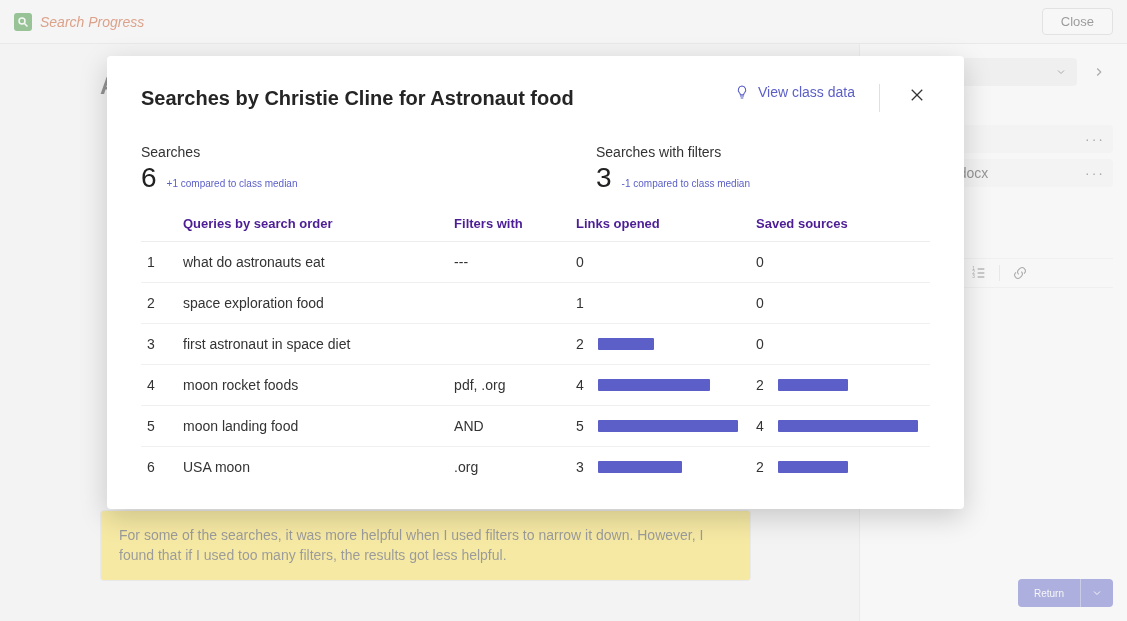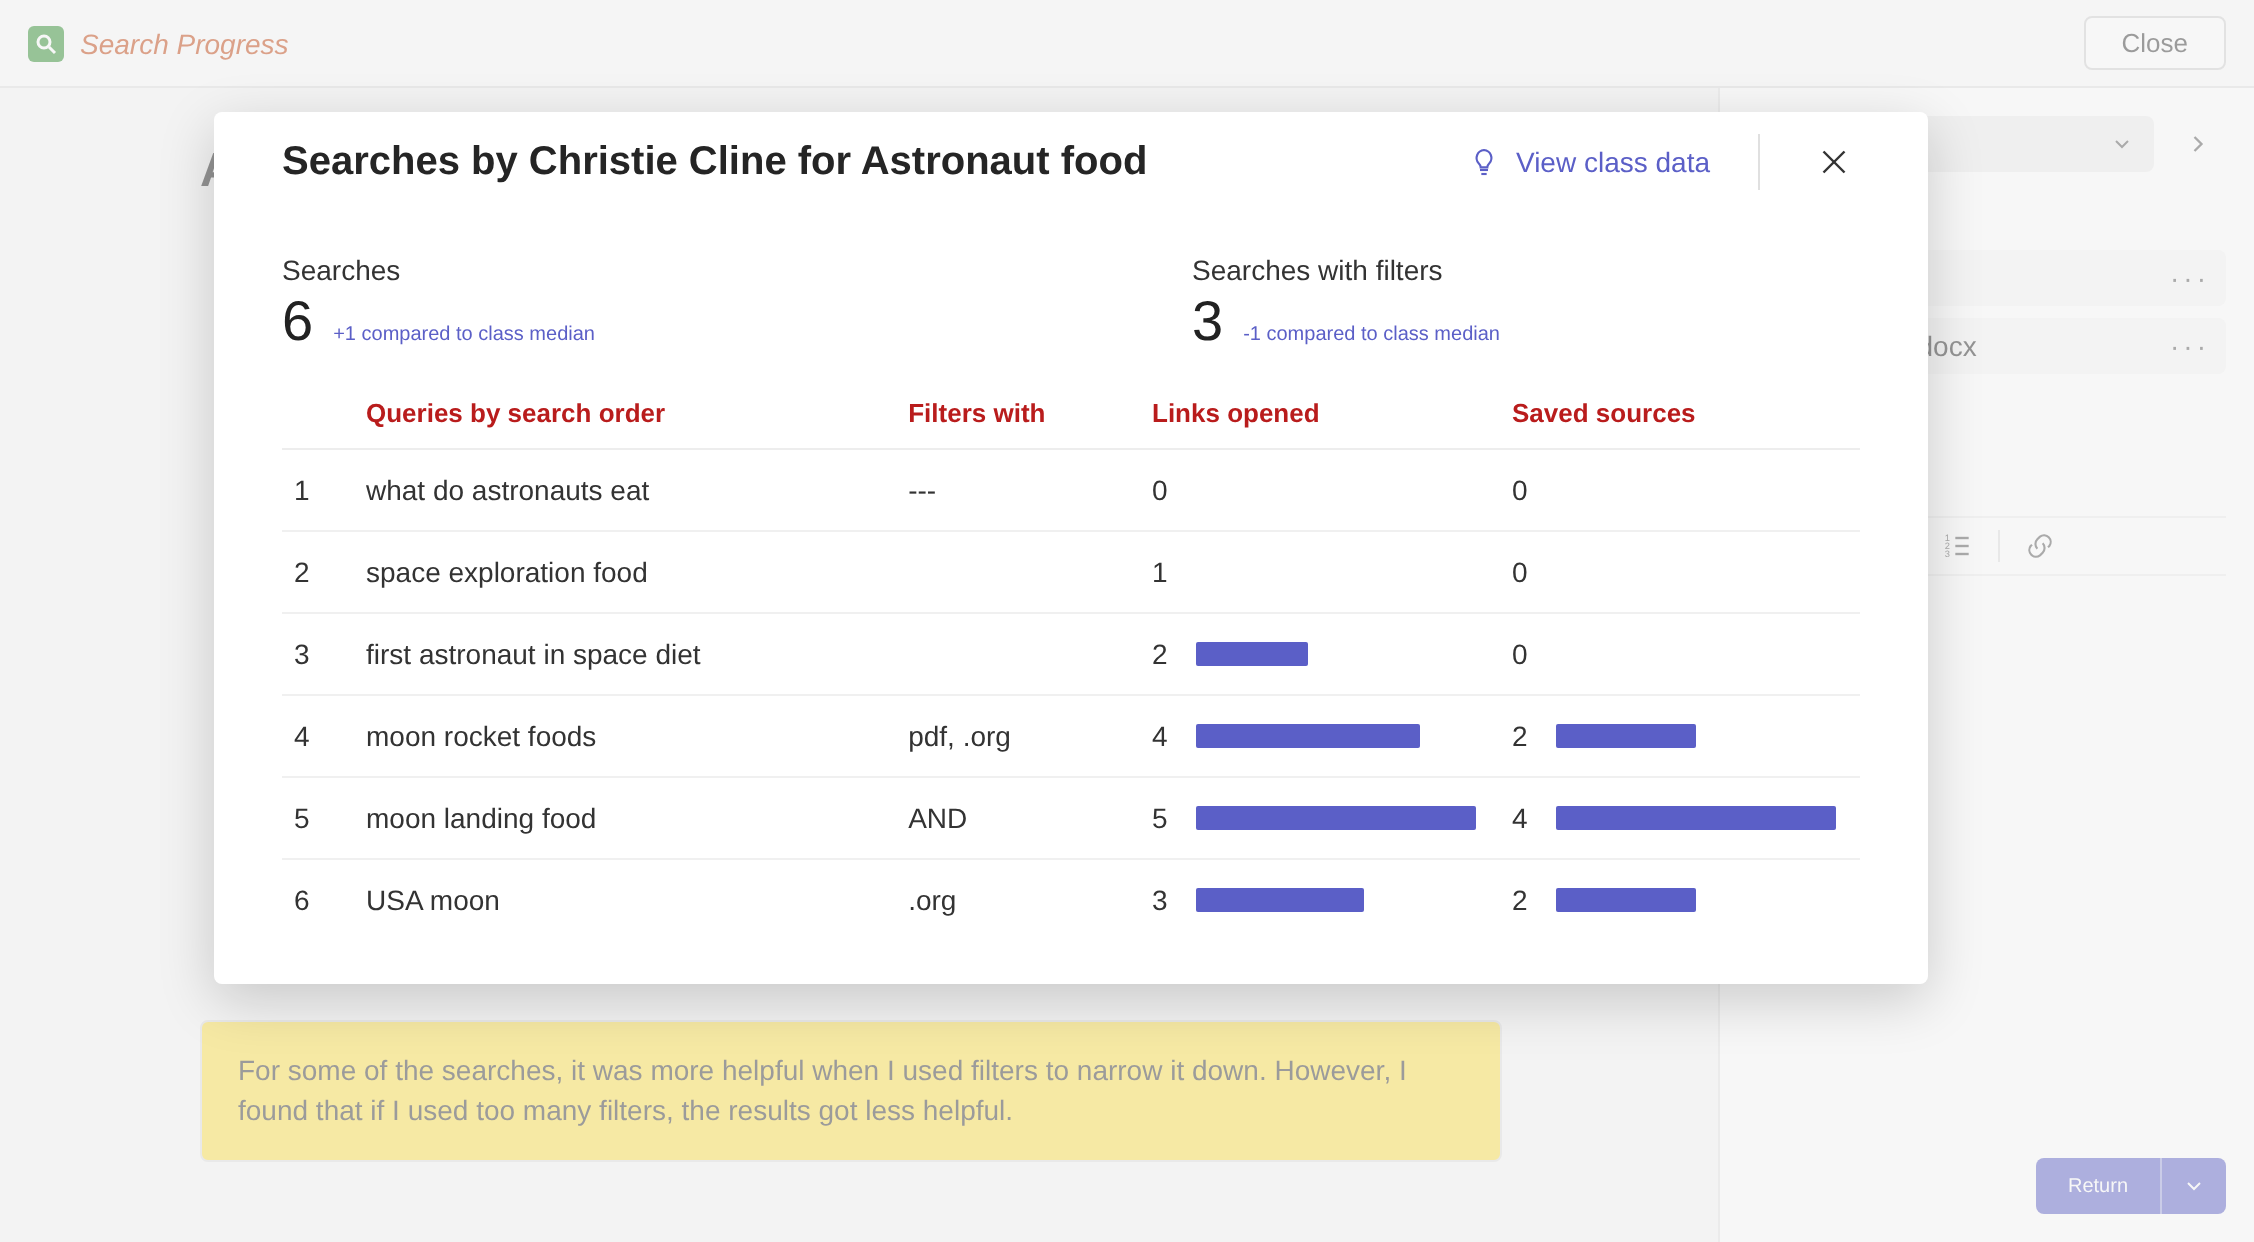--- a/index.html
+++ b/index.html
@@ -121,50 +121,50 @@
     background: rgba(240,240,240,0.55);
     pointer-events:none;
   }
   .modal {
     position:absolute;
     left:107px; top:56px;
     width:857px;
     background:#fff;
     border-radius:4px;
     box-shadow: 0 8px 28px rgba(0,0,0,0.18);
-    padding: 11px 34px 22px 34px;
+    padding: 28px 34px 22px 34px;
     pointer-events:auto;
   }
   .modal-header {
     display:flex; align-items:center; justify-content:space-between;
     margin-bottom: 20px;
   }
   .modal-title { font-size:20px; font-weight:700; color:#252525; }
-  .modal-header-right { display:flex; align-items:center; gap:24px; }
+  .modal-header-right { display:flex; align-items:flex-start; gap:24px; }
   .view-link { color:#5b5fc7; display:flex; align-items:center; gap:8px; cursor:pointer; }
   .close-x { font-size:22px; cursor:pointer; color:#333; padding:2px 4px; }
   .close-divider { width:1px; height:28px; background:#e0e0e0; }
   .stats-row { display:flex; gap:60px; margin-bottom: 12px; }
   .stat-block { display:flex; gap:12px;flex-direction:column; }
   .stat-accent { width:3px; background:#5b5fc7; border-radius:2px; }
   .stat-label { color:#333; font-size:14px; margin-bottom:2px; }
   .stat-value-row { display:flex; align-items:baseline; gap:10px; }
   .stat-big { font-size:28px; font-weight:300; color:#222; }
   .stat-compare { color:#5b5fc7; font-size:10px; cursor:pointer; }
   
   table.queries {
     width:100%;
     border-collapse: collapse;
     margin-top: 8px;
   }
   table.queries th {
     text-align:left;
     font-weight:600;
     font-size:13px;
-    color:#b91c1c;
+    color:#4c1d95;
     padding:10px 6px;
     border-bottom:1px solid #ededed;
   }
   table.queries td {
     padding:12px 6px;
     border-bottom:1px solid #f0f0f0;
     font-size:14px;
     color:#333;
     vertical-align: middle;
   }

